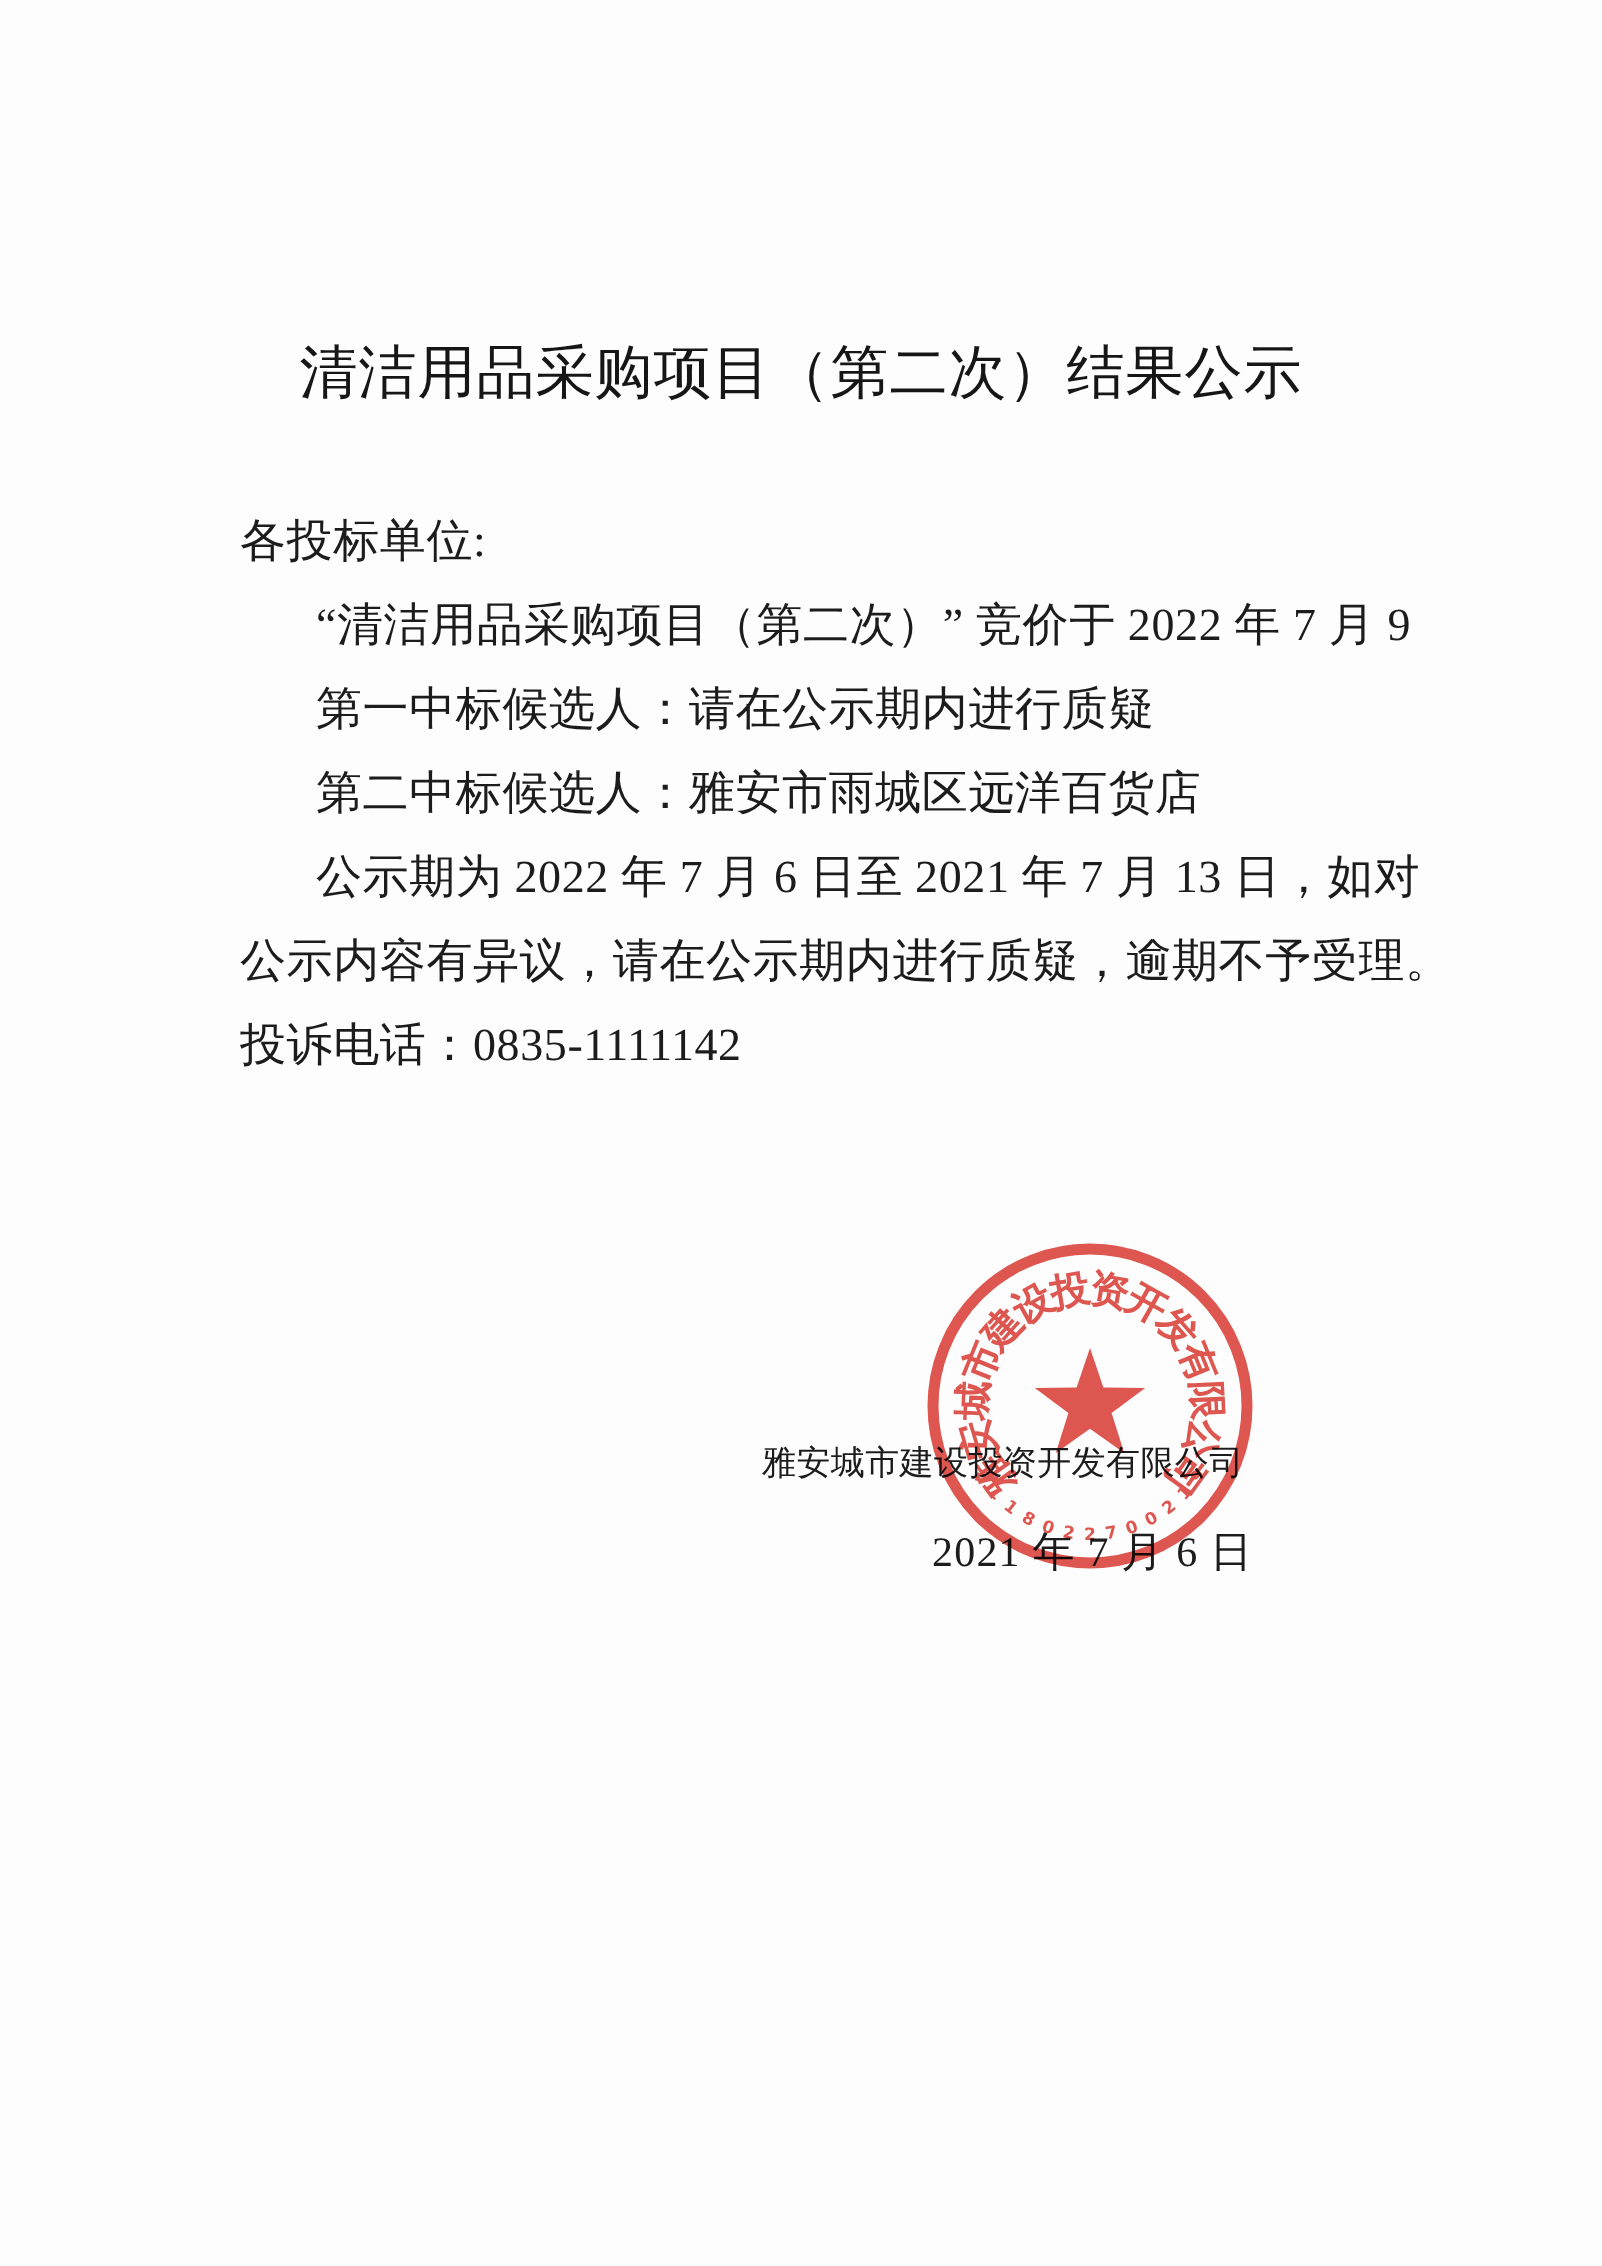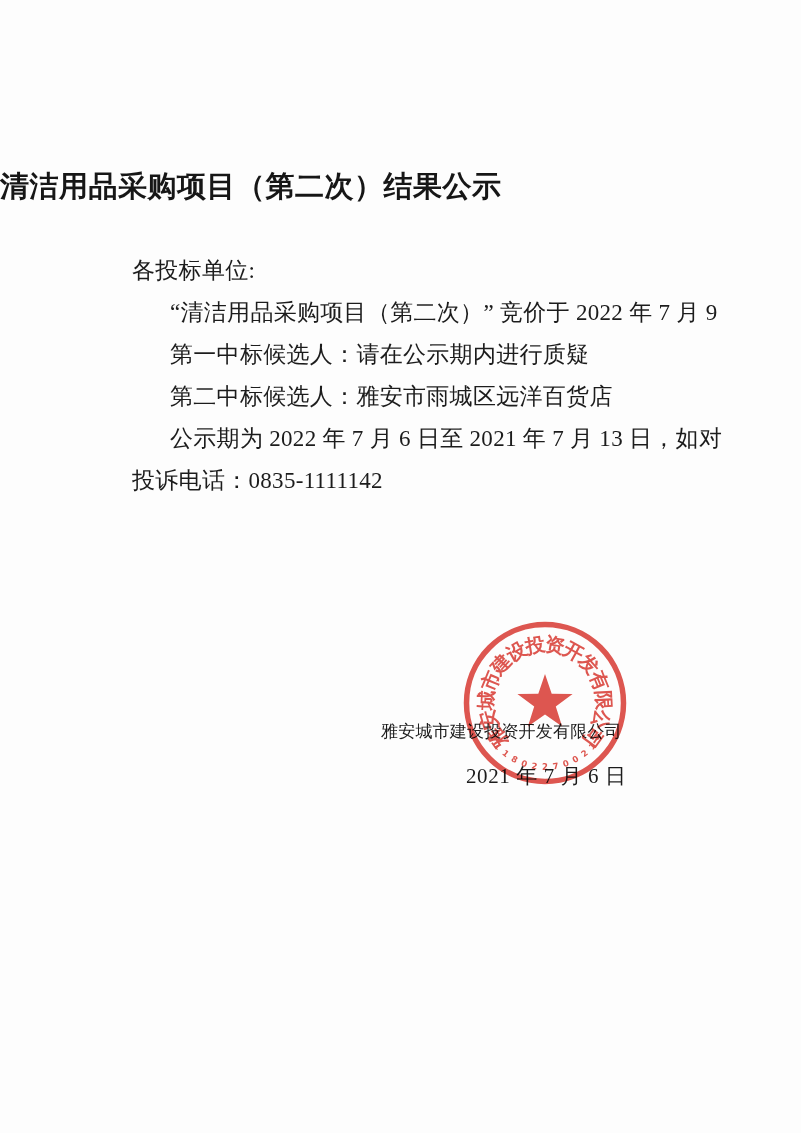--- a/index.html
+++ b/index.html
@@ -16,33 +16,33 @@
     overflow: hidden;
     font-family: "Liberation Serif", "DejaVu Serif", serif;
     color: #1c1c1c;
   }
   .doc-title {
     position: absolute;
     top: 167px;
     left: 0;
     width: 100%;
     margin: 0;
+    text-align: center;
     font-size: 29px;
-    font-weight: 700;
+    font-weight: 400;
     letter-spacing: 0.5px;
     color: #161616;
   }
   .doc-body {
     position: absolute;
     left: 120px;
     top: 250px;
     width: 566px;
     font-size: 23px;
     line-height: 42px;
-    margin-left: 12px;
   }
   .doc-line {
     height: 42px;
     white-space: nowrap;
     letter-spacing: 0.3px;
   }
   .doc-line.indent {
     padding-left: 38px;
   }
   .sig-company {
@@ -104,20 +104,21 @@
 <div class="page">
 
   <h1 class="doc-title">清洁用品采购项目（第二次）结果公示</h1>
 
   <div class="doc-body">
     <div class="doc-line">各投标单位:</div>
     <div class="doc-line indent">“清洁用品采购项目（第二次）” 竞价于 2022 年 7 月 9</div>
     <div class="doc-line indent">第一中标候选人：请在公示期内进行质疑</div>
     <div class="doc-line indent">第二中标候选人：雅安市雨城区远洋百货店</div>
     <div class="doc-line indent">公示期为 2022 年 7 月 6 日至 2021 年 7 月 13 日，如对</div>
+    <div class="doc-line">公示内容有异议，请在公示期内进行质疑，逾期不予受理。</div>
     <div class="doc-line">投诉电话：0835-1111142</div>
   </div>
 
   <div class="sig-company">雅安城市建设投资开发有限公司</div>
 
   <div class="sig-date">2021 年 7 月 6 日</div>
 
   <div class="seal-wrap">
     <svg width="202" height="202" viewBox="0 0 202 202">
       <circle class="seal-ring" cx="101" cy="101" r="78.5"></circle>

